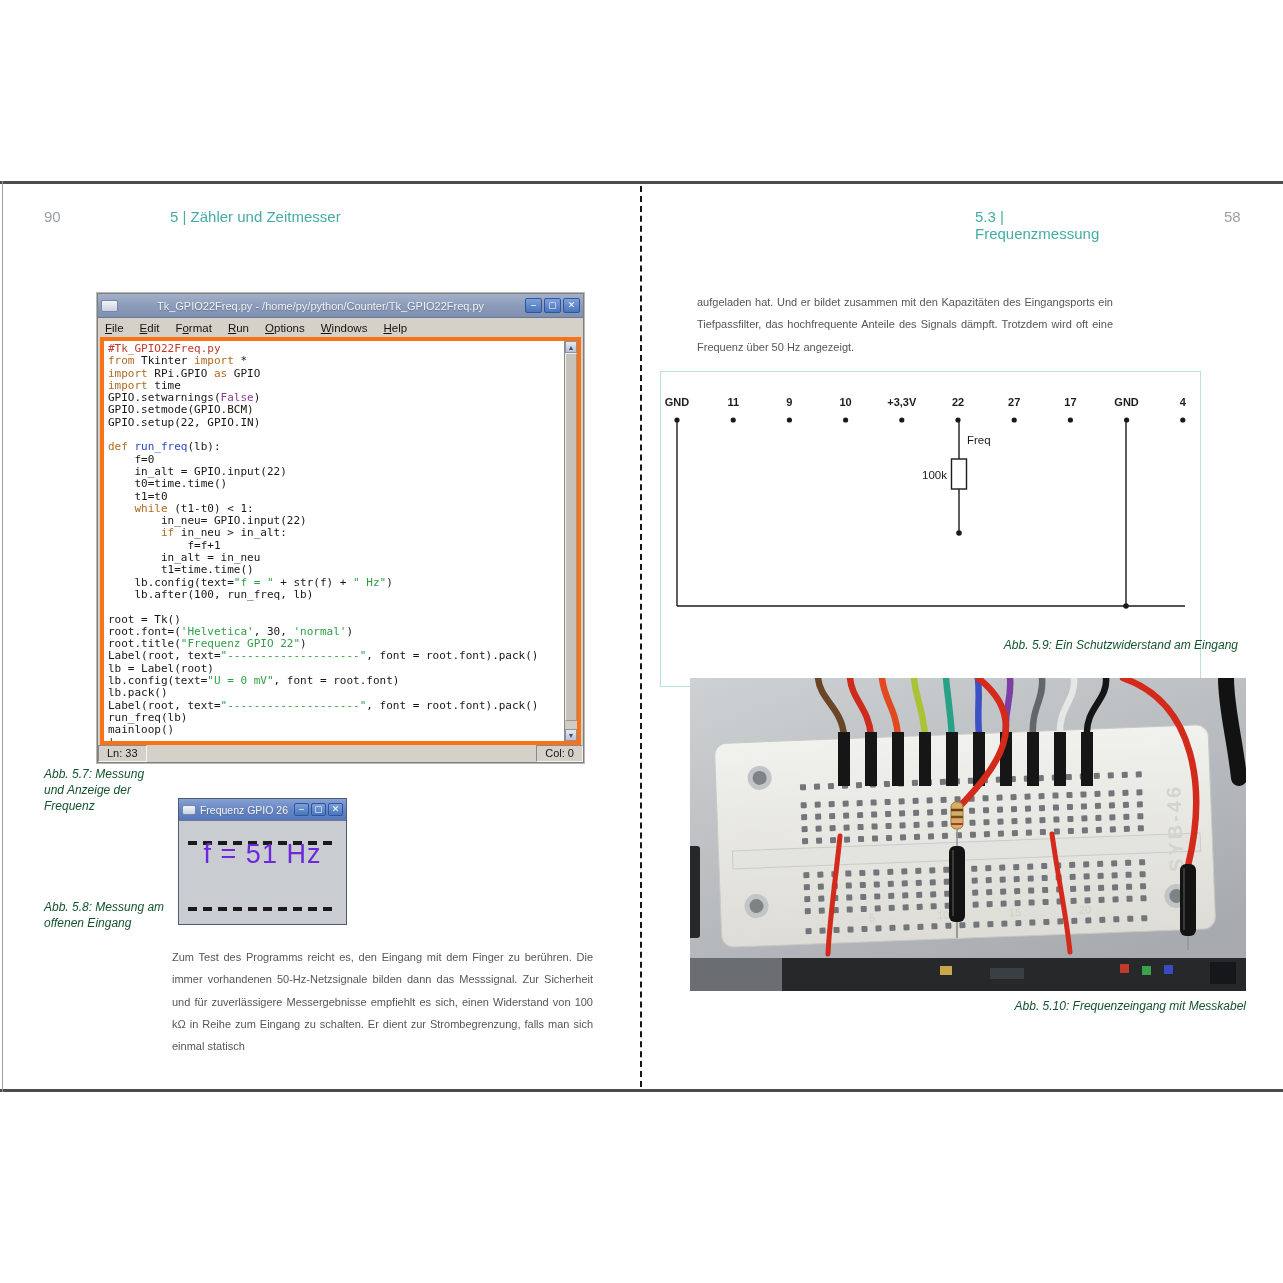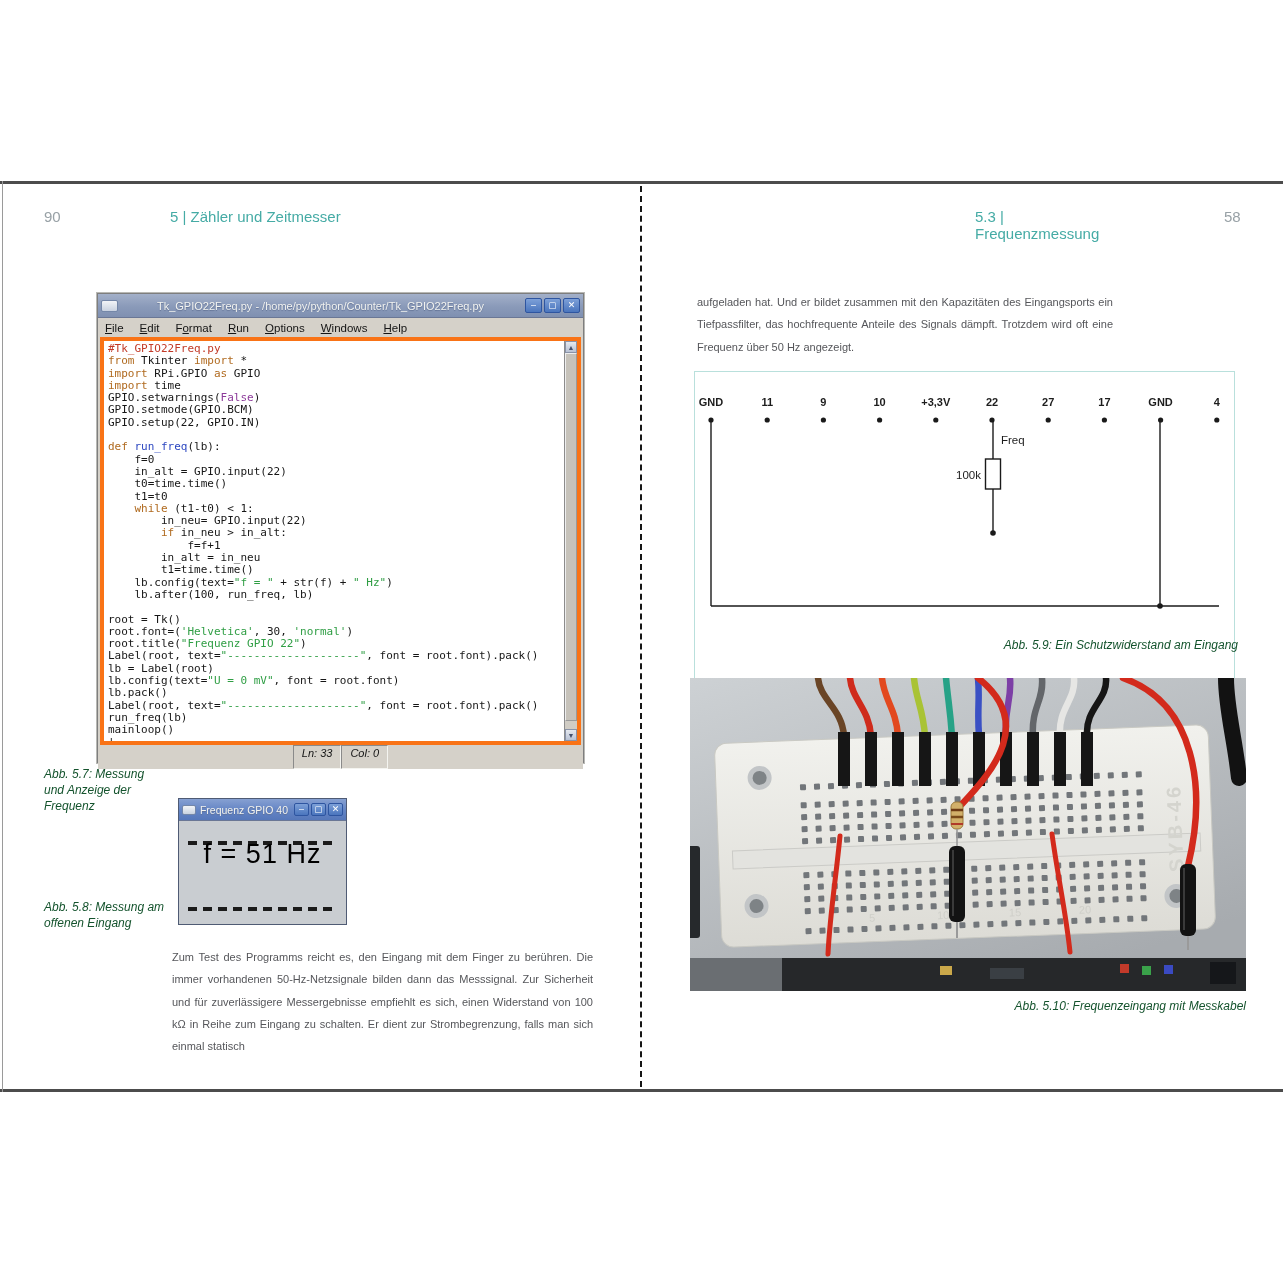--- a/index.html
+++ b/index.html
@@ -48,39 +48,39 @@
   .c-kw { color:#b06a1f; } .c-com { color:#c23a28; } .c-str { color:#2f9e44; }
   .c-def { color:#2b46c0; } .c-bi { color:#8c3a9a; } .c-pl { color:#161616; }
   #vscroll { position:absolute; right:0; top:0; bottom:0; width:13px;
              background:#d0ccc4; border-left:1px solid #8c8c8c; }
   #vscroll .arrow { position:absolute; left:0; width:12px; height:12px; text-align:center;
              font-size:7px; line-height:12px; color:#44506e;
              background:linear-gradient(180deg,#e6e9ef,#b9c2d4); border:1px solid #8a93a8; }
   #vscroll .arrow.up { top:0; } #vscroll .arrow.down { bottom:0; }
   #vscroll .thumb { position:absolute; left:0; top:12px; width:12px; height:368px;
              background:#c6c2ba; border:1px solid #999; border-top-color:#eee; border-left-color:#eee; }
-  .statusbar { height:24px; display:flex; justify-content:center; align-items:stretch;
-               background:#d5d1c9; font-size:11px; color:#141414;font-style:italic; }
+  .statusbar { height:17px; display:flex; justify-content:space-between; align-items:stretch;
+               background:#d5d1c9; font-size:11px; color:#141414; }
   .status-cell { padding:1px 8px 0 8px; border:1px solid; border-color:#8a8a8a #f4f4f0 #f4f4f0 #8a8a8a; }
 
   
   #tk-window { left:178px; top:798px; width:169px; height:127px; border:1px solid #4f5b74;
                background:#c9cdd1; }
   #tk-window .titlebar { height:22px;
                background:linear-gradient(180deg,#86a0d2 0%,#6384c4 55%,#5577ba 100%); }
   #tk-window .win-icon { width:14px; height:10px; }
   #tk-window .win-title { font-size:10.5px; }
   #tk-window .win-btn { width:15px; height:13px; }
   .dash-line { position:absolute; left:9px; right:9px; height:4px;
                background:repeating-linear-gradient(90deg,#1a1a1a 0 9px,transparent 9px 15px); }
   #tk-display { position:absolute; left:0; right:0; top:40px; text-align:center;
-                font-size:27px; color:#000000; letter-spacing:1px; }
-
-  
-  #pin-figure { left:694px; top:371px; width:541px; height:316px; background:#fff;
+                font-size:27px; color:#6d28d9; letter-spacing:1px; }
+
+  
+  #pin-figure { left:660px; top:371px; width:541px; height:316px; background:#fff;
                 border:1px solid #b9e0dc; }
   .pin-label { font-size:11px; font-weight:bold; fill:#1d1d1d; }
   .diag-text { font-size:11.5px; fill:#1d1d1d; }
   #photo-figure { left:690px; top:678px; width:556px; height:313px; overflow:hidden; }
 </style>
 </head>
 <body>
 
 <div class="abs" id="spread-top-rule"></div>
 <div class="abs" id="spread-bottom-rule"></div>
@@ -121,21 +121,21 @@
     <div class="status-cell">Ln: 33</div>
     <div class="status-cell">Col: 0</div>
   </div>
 </div>
 
 <div class="abs cap" style="left:44px; top:767px; width:118px;">Abb. 5.7: Messung und  Anzeige der Frequenz</div>
 
 <div class="abs" id="tk-window">
   <div class="titlebar">
     <div class="win-icon"></div>
-    <div class="win-title">Frequenz GPIO 40</div>
+    <div class="win-title">Frequenz GPIO 26</div>
     <div class="win-btn">–</div>
     <div class="win-btn">▢</div>
     <div class="win-btn">✕</div>
   </div>
   <div class="dash-line" style="top:42px;"></div>
   <div id="tk-display">f = 51 Hz</div>
   <div class="dash-line" style="top:108px;"></div>
 </div>
 
 <div class="abs cap" style="left:44px; top:900px; width:130px;">Abb. 5.8: Messung am offenen Eingang</div>

